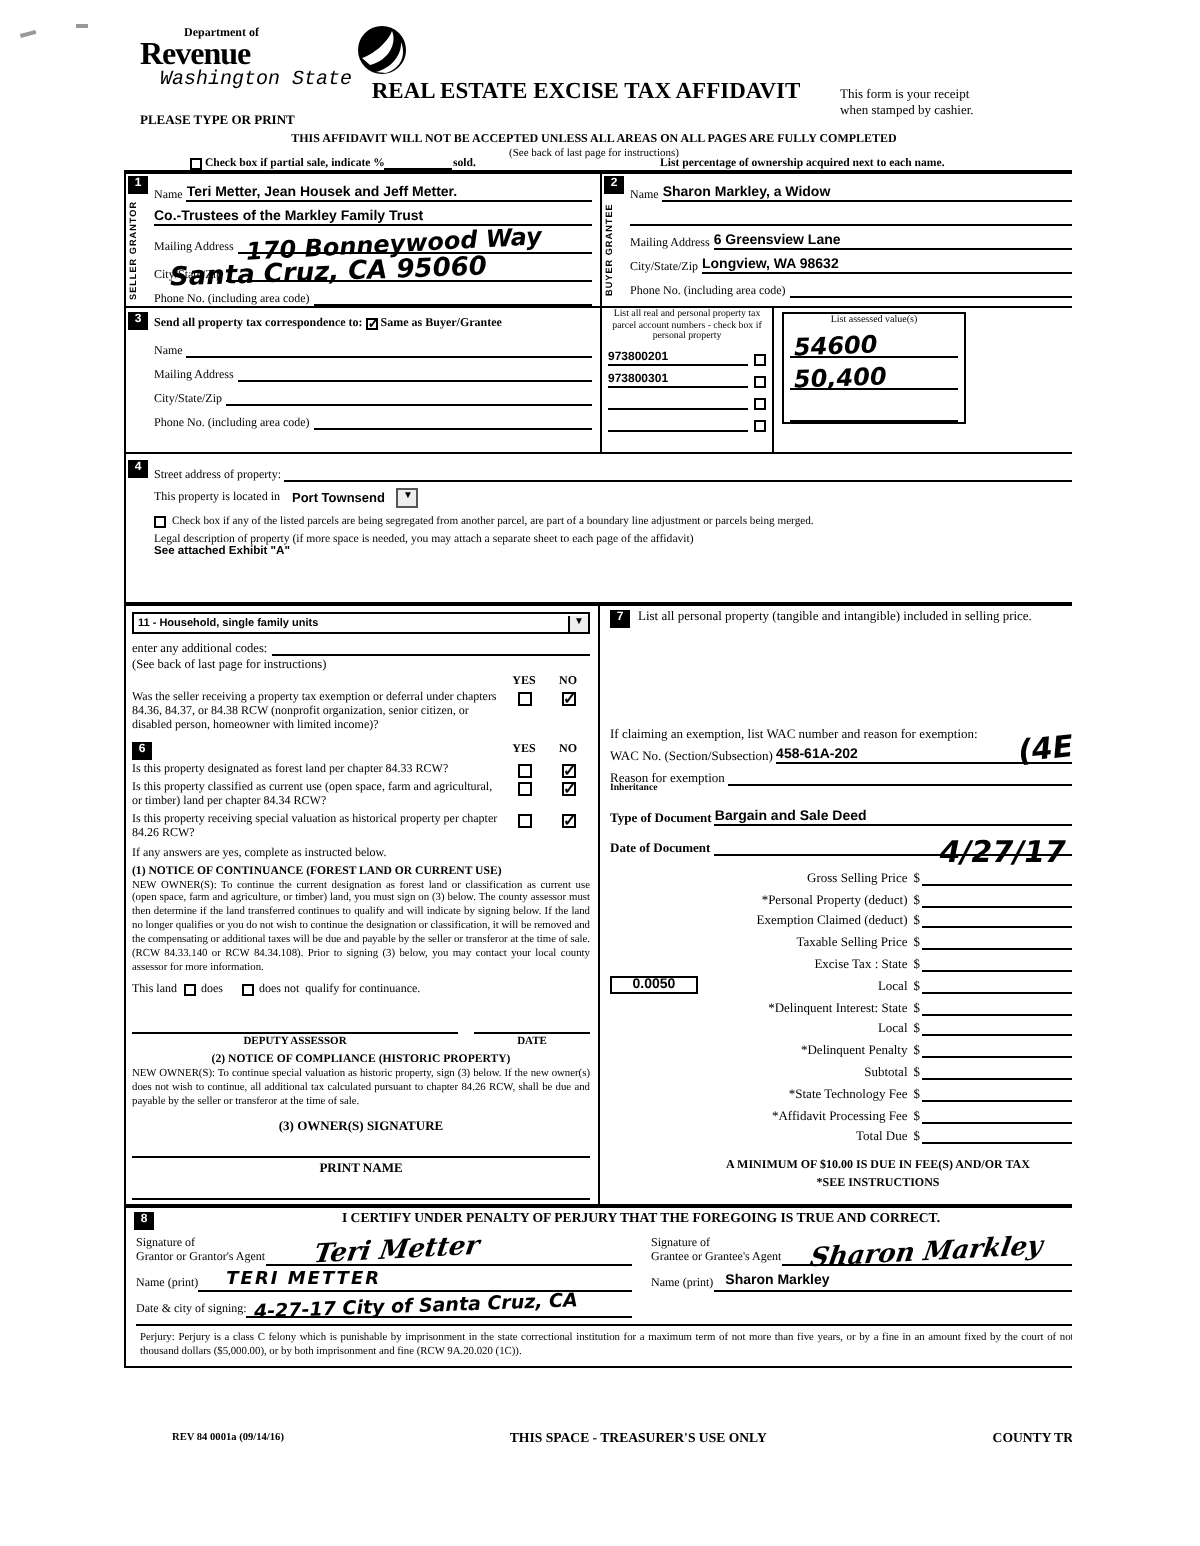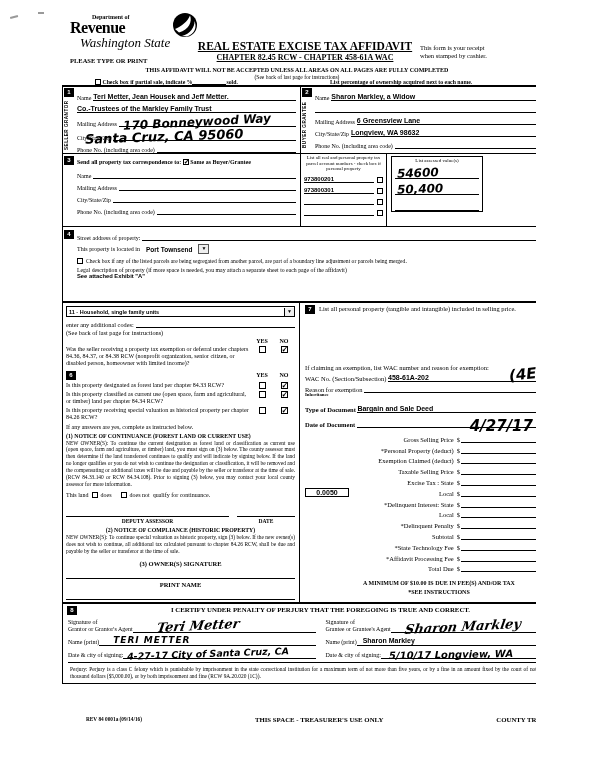--- a/index.html
+++ b/index.html
@@ -4,23 +4,23 @@
 <style>
   html,body{margin:0;padding:0;background:#fff;}
   .page{position:relative;width:536px;height:773px;background:#fff;font-family:"Liberation Serif",serif;color:#000;overflow:hidden;}
   
   .pmark{position:absolute;background:#999;}
   
   .logo{position:absolute;left:70px;top:14px;display:flex;align-items:flex-start;}
   .logo-txt{line-height:1;}
   .dept1{font-size:6px;font-weight:bold;margin-left:22px;}
   .dept2{font-size:16px;font-weight:bold;letter-spacing:-0.5px;}
-  .dept3{font-size:13px;font-style:italic;margin-left:10px;}
+  .dept3{font-size:10px;font-style:italic;margin-left:10px;font-family:Liberation Mono, monospace;}
   .logo-icon{margin-left:2px;margin-top:-2px;}
-  .titleblk{position:absolute;left:140px;top:40px;width:330px;text-align:center;line-height:1.15;text-decoration:underline;}
+  .titleblk{position:absolute;left:128px;top:40px;width:330px;text-align:center;line-height:1.15;}
   .title1{font-size:11.5px;font-weight:bold;}
   .title2{font-size:8px;font-weight:bold;}
   .ptop{position:absolute;left:70px;top:57px;font-size:6.5px;font-weight:bold;}
   .receipt{position:absolute;left:420px;top:44px;font-size:6.5px;line-height:1.3;}
   .warn{position:absolute;left:62px;top:67px;width:470px;text-align:center;font-size:6px;font-weight:bold;}
   .seeback{position:absolute;left:62px;top:74px;width:470px;text-align:center;font-size:5.5px;}
   .partial{position:absolute;left:95px;top:79px;font-size:5.8px;font-weight:bold;display:flex;align-items:flex-end;}
   .ownnote{position:absolute;left:330px;top:79px;font-size:5.8px;font-weight:bold;}
   
   .cb{display:inline-block;width:7px;height:7px;border:1px solid #000;font-size:8px;line-height:6px;text-align:center;font-weight:bold;vertical-align:middle;background:#fff;box-sizing:border-box;}
@@ -130,21 +130,20 @@
       <svg width="26" height="26" viewBox="0 0 26 26">
           <circle cx="13" cy="13" r="12" fill="#000"></circle>
           <path d="M3 17 C9 15 16 9 18 3.5 C20.5 9 17 18 7 20.5 Z" fill="#fff"></path>
           <path d="M10 24 C18 22 23 15 22.5 9 C25 15 23 22 15 24.5 Z" fill="#fff"></path>
         </svg>
     </div>
   </div>
 
   <div class="titleblk">
     <div class="title1">REAL ESTATE EXCISE TAX AFFIDAVIT</div>
-    <div class="title2">CHAPTER 82.45 RCW - CHAPTER 458-61A WAC</div>
   </div>
   <div class="ptop">PLEASE TYPE OR PRINT</div>
   <div class="receipt">
     <div>This form is your receipt</div>
     <div>when stamped by cashier.</div>
   </div>
   <div class="warn">THIS AFFIDAVIT WILL NOT BE ACCEPTED UNLESS ALL AREAS ON ALL PAGES ARE FULLY COMPLETED</div>
   <div class="seeback">(See back of last page for instructions)</div>
   <div class="partial">
     <span class="cb cbs"></span>&nbsp;
@@ -493,26 +492,20 @@
             <span class="sigfld">
                 <span class="script" style="font-size:13px;position:absolute;left:14px;bottom:-2px;white-space:nowrap;">Sharon Markley</span>
               </span>
           </div>
           <div class="nrow">
             <span class="siglab">Name (print)</span>
             <span class="sigfld" style="height:11px;">
                 <span class="typed" style="position:absolute;left:6px;bottom:1px;font-size:7px;">Sharon Markley</span>
               </span>
           </div>
-          <div class="nrow">
-            <span class="siglab">Date &amp; city of signing:</span>
-            <span class="sigfld" style="height:11px;">
-                <span class="hw" style="font-size:10px;position:absolute;left:8px;bottom:-2px;white-space:nowrap;transform:rotate(-1deg);">5/10/17 Longview, WA</span>
-              </span>
-          </div>
         </div>
       </div>
       <div class="perjury">Perjury: Perjury is a class C felony which is punishable by imprisonment in the state correctional institution for a maximum term of not more than five years, or by a fine in an amount fixed by the court of not more than five thousand dollars ($5,000.00), or by both imprisonment and fine (RCW 9A.20.020 (1C)).</div>
     </div>
   </div>
 
   <div class="footer">
     <span class="frev">REV 84 0001a (09/14/16)</span>
     <span class="fspace">THIS SPACE - TREASURER'S USE ONLY</span>
     <span class="ftreas">COUNTY TREASURER</span>

